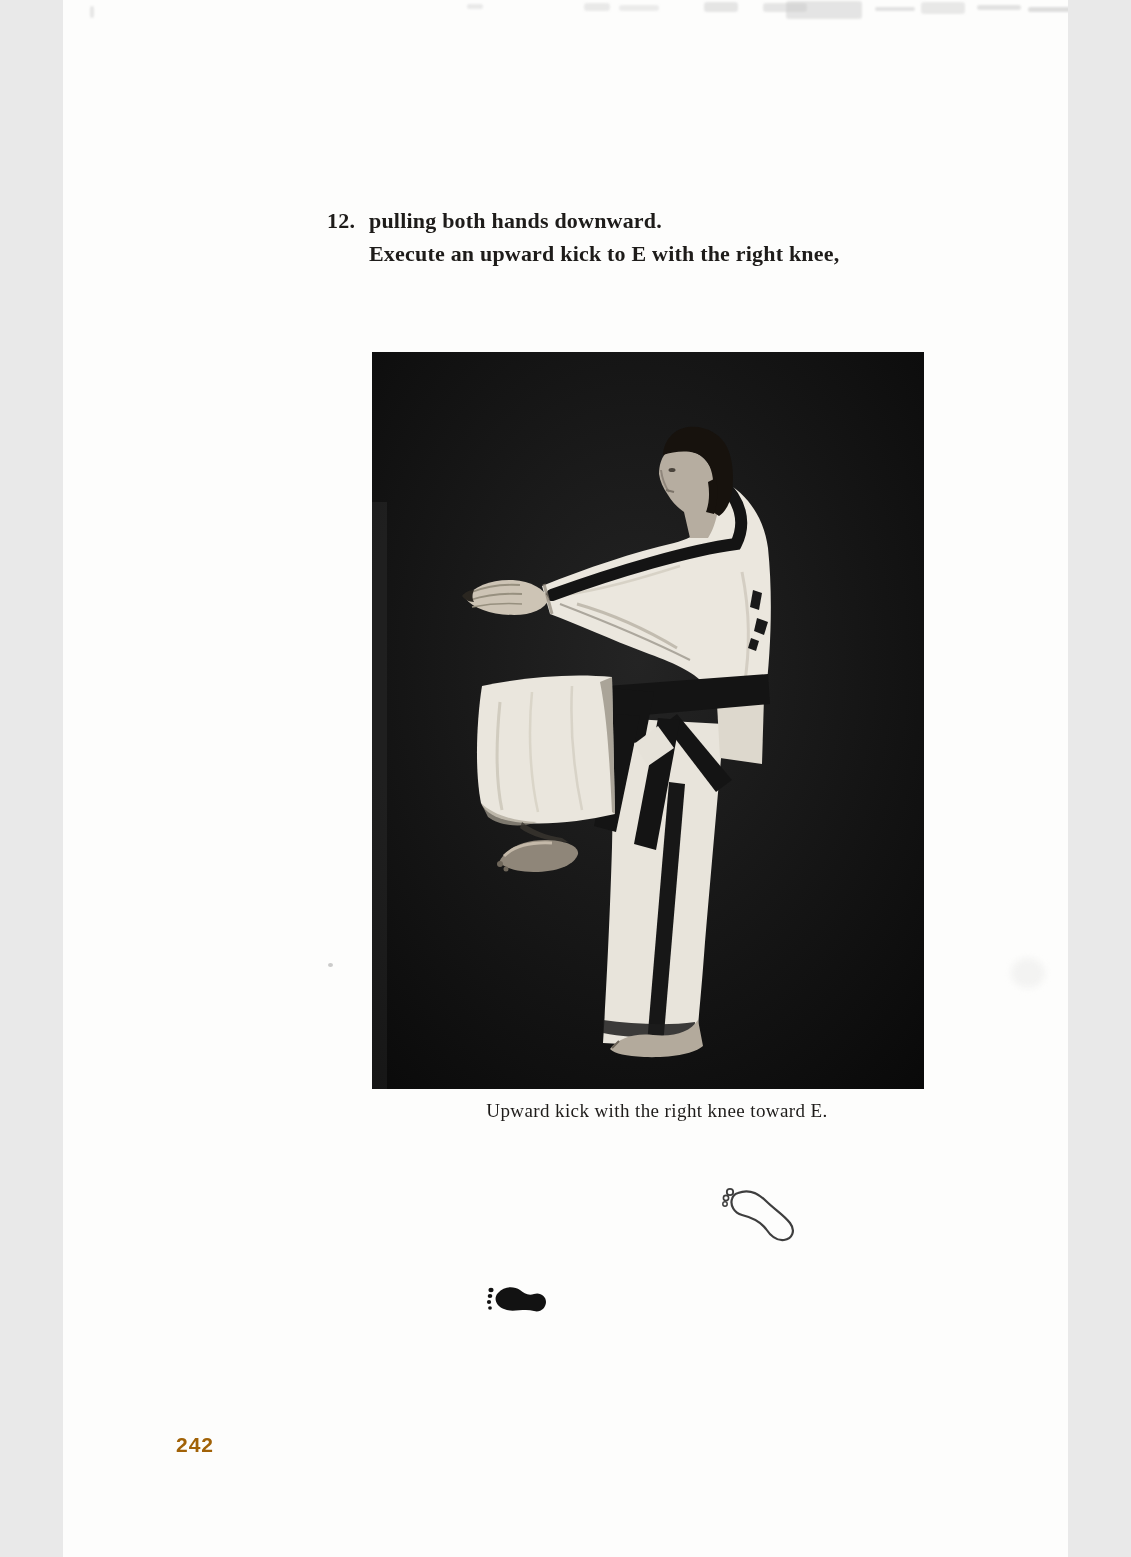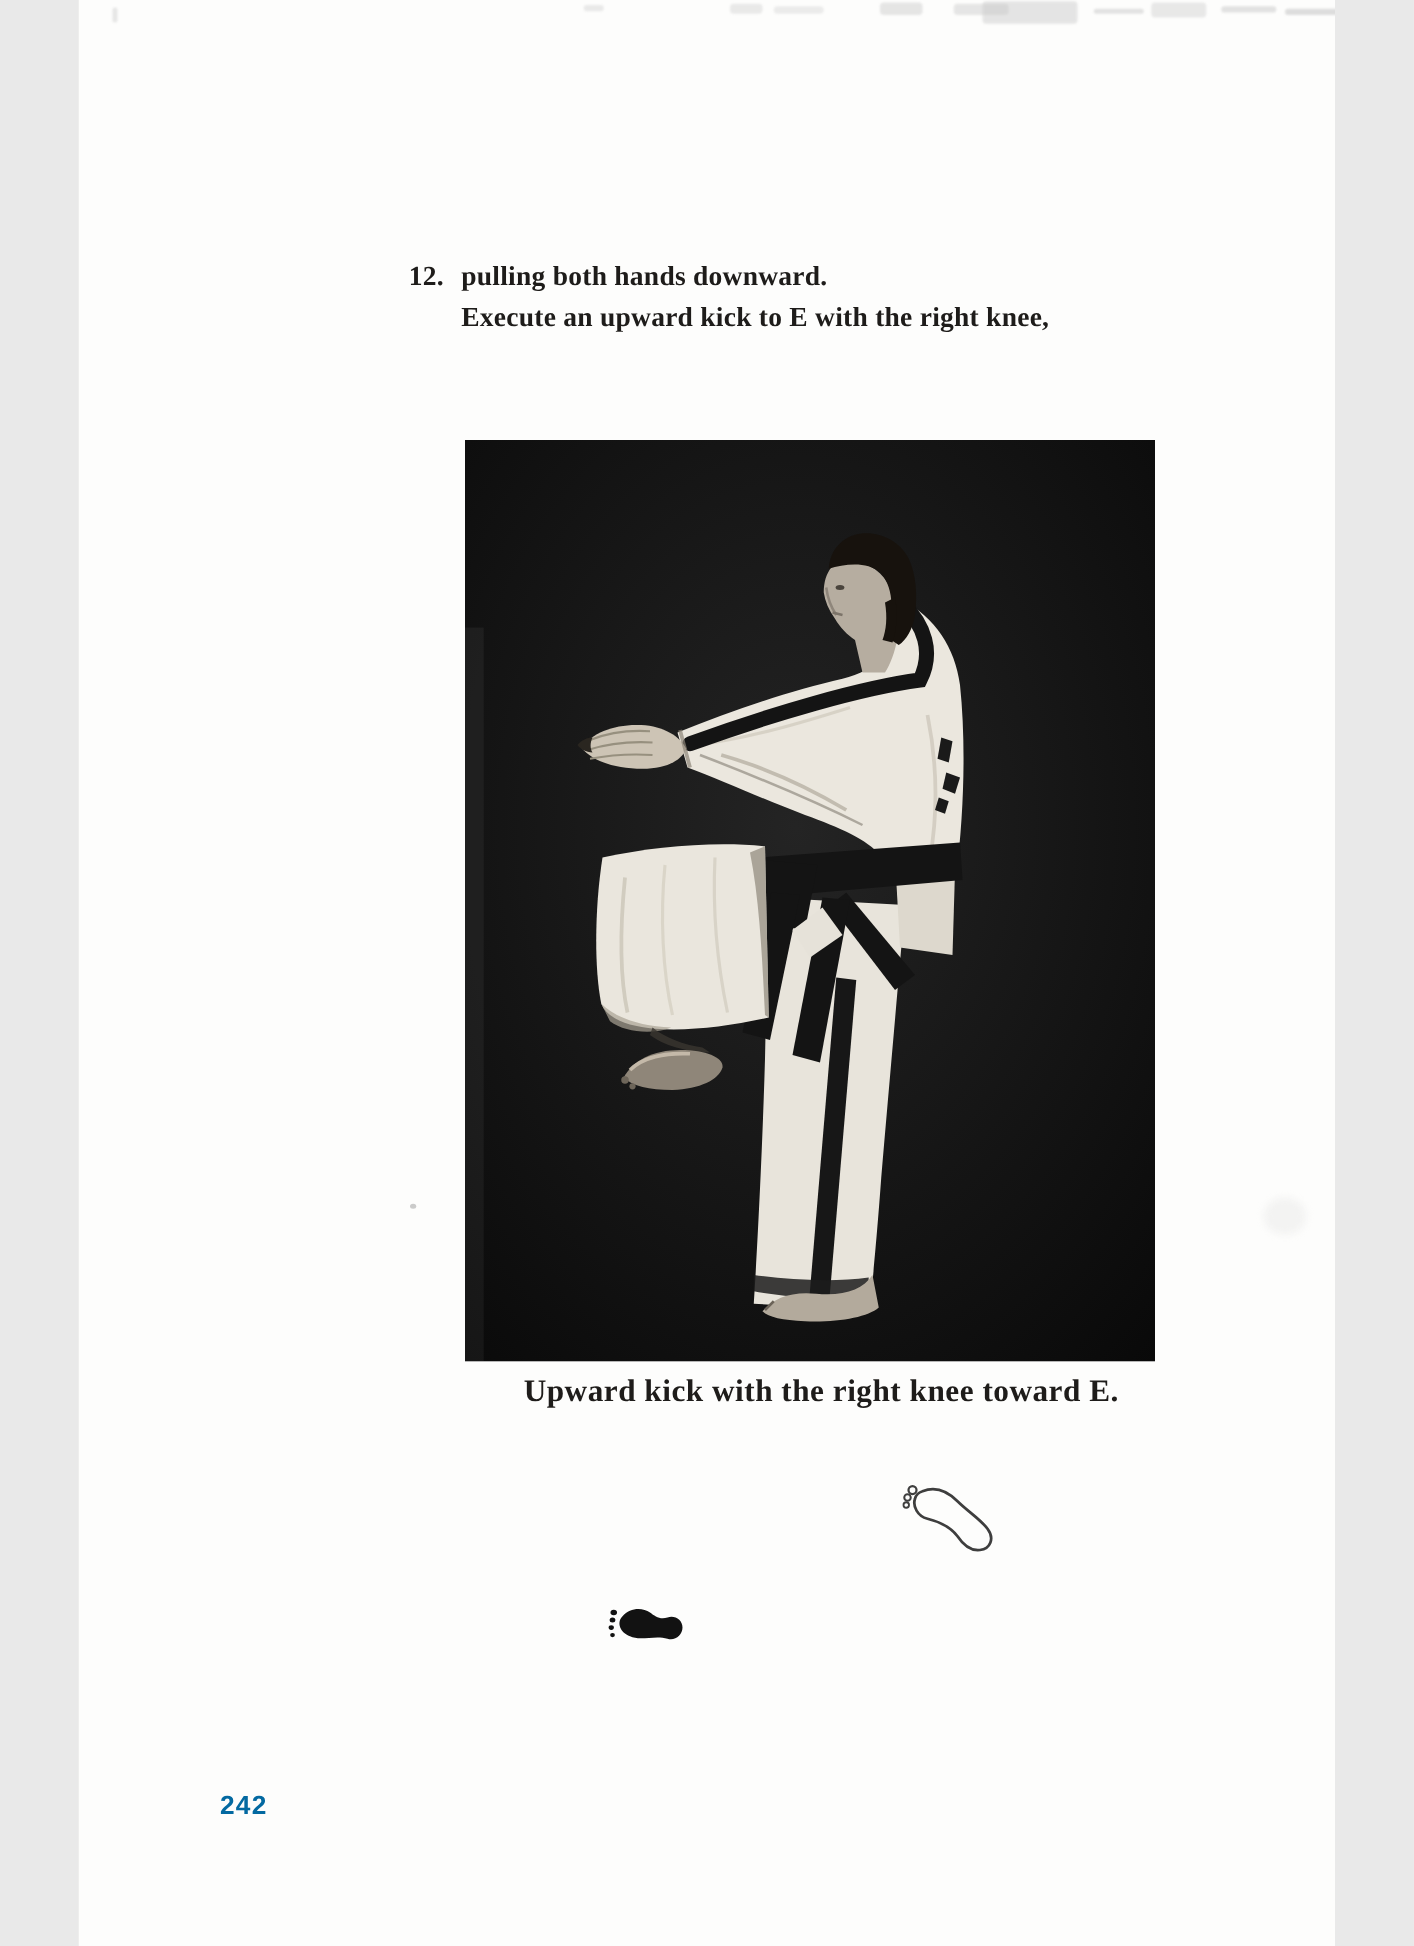--- a/index.html
+++ b/index.html
@@ -24,31 +24,31 @@
   .instruction .num{flex:0 0 32px;}
   
   .photo{
     position:absolute;left:309px;top:352px;width:552px;height:737px;
     background:#0e0e0e;
   }
   .photo svg{display:block;width:100%;height:100%;}
   
   .caption{
     position:absolute;left:318px;top:1100px;width:552px;
-    text-align:center;font-weight:bold;font-size:25px;letter-spacing:.4px;
+    text-align:center;font-weight:normal;font-size:19px;letter-spacing:.4px;
   }
   
   .fp-outline{position:absolute;left:658px;top:1184px;width:88px;height:64px;}
   .fp-solid{position:absolute;left:421px;top:1280px;width:66px;height:42px;}
   .fp-outline svg,.fp-solid svg{display:block;width:100%;height:100%;}
   
   .pagenum{
     position:absolute;left:113px;top:1433px;
     font-family:"Liberation Sans", sans-serif;
-    font-weight:bold;font-size:21px;letter-spacing:1px;color:#0369a1;
+    font-weight:bold;font-size:21px;letter-spacing:1px;color:#a16207;
   }
   .stray-dot{
     position:absolute;left:265px;top:963px;width:5px;height:4px;
     background:#9a9a9a;border-radius:50%;opacity:.5;filter:blur(.5px);
   }
   .stray-smudge{
     position:absolute;left:948px;top:958px;width:34px;height:30px;
     background:#f3f3f2;border-radius:50%;filter:blur(3px);
   }
 </style>

